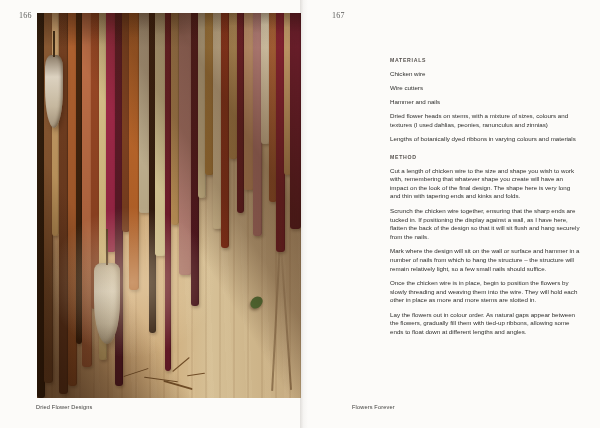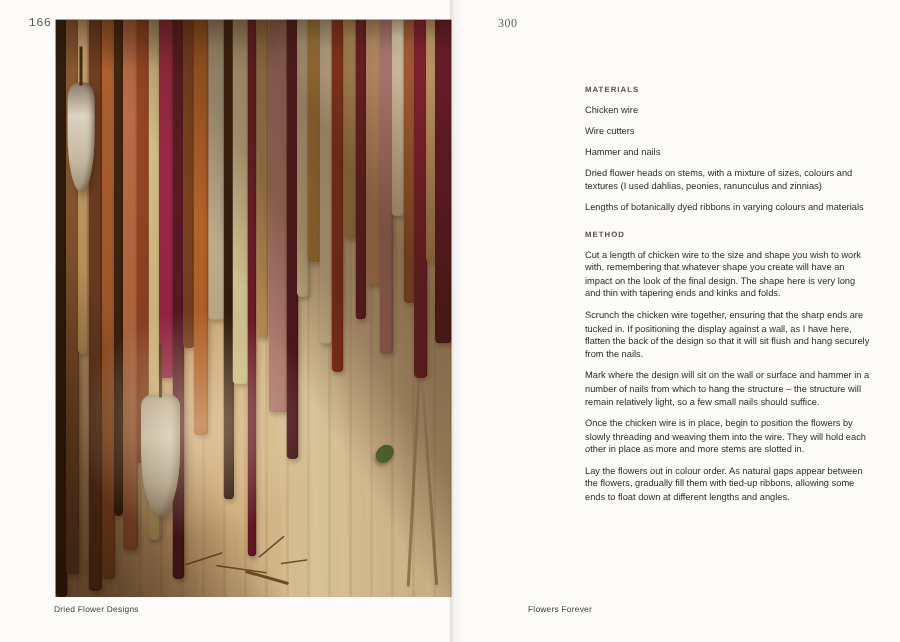--- a/index.html
+++ b/index.html
@@ -3,21 +3,21 @@
 <meta charset="utf-8">
 <style>
   html,body{margin:0;padding:0;}
   body{width:600px;height:428px;background:#fcfbf9;font-family:"Liberation Sans",sans-serif;
        -webkit-font-smoothing:antialiased;}
   .spread{position:relative;width:600px;height:428px;background:#fcfbf9;overflow:hidden;}
 
   
   .pagenum{position:absolute;top:11px;font-family:"Liberation Serif",serif;font-size:8px;
            color:#5d5d5b;letter-spacing:.3px;}
-  .pagenum.pn-left{left:19px;font-family:Liberation Mono, monospace;}
+  .pagenum.pn-left{left:19px;}
   .pagenum.pn-right{left:332px;}
   .caption{position:absolute;top:404px;font-size:5.6px;color:#3d3d3b;letter-spacing:.15px;}
   .caption.cap-left{left:36px;}
   .caption.cap-right{left:352px;}
   .gutter{position:absolute;left:300px;top:0;width:8px;height:100%;
           background:linear-gradient(90deg,rgba(60,50,40,.14),rgba(60,50,40,.03) 45%,rgba(60,50,40,0));}
 
   
   .photo{position:absolute;left:37px;top:13px;width:264px;height:385px;margin:0;overflow:hidden;
          background:#c49c6c;}
@@ -66,21 +66,21 @@
   .mat-item{font-size:6.2px;line-height:8.6px;margin-bottom:5.5px;color:#2d2d2b;}
   .method{margin-top:10px;}
   .method-para{font-size:6.2px;line-height:8.6px;margin-bottom:6px;color:#2d2d2b;}
 </style>
 </head>
 <body>
 
 <div class="spread">
 
   <div class="pagenum pn-left">166</div>
-  <div class="pagenum pn-right">300</div>
+  <div class="pagenum pn-right">167</div>
 
   <figure class="photo">
     <div class="wood"></div>
     <div class="ribbons">
         <div class="ribbon" style="left: 0%; width: 3%; height: 100%; background: linear-gradient(rgba(25, 10, 2, 0.28), rgba(25, 10, 2, 0) 9%), linear-gradient(rgb(51, 32, 15) 0%, rgb(36, 21, 7) 100%);"></div>
         <div class="ribbon" style="left: 2.6%; width: 3.4%; height: 96%; background: linear-gradient(rgba(25, 10, 2, 0.28), rgba(25, 10, 2, 0) 9%), linear-gradient(rgb(138, 90, 51) 0%, rgb(110, 68, 36) 100%);"></div>
         <div class="ribbon" style="left: 5.6%; width: 2.8%; height: 58%; background: linear-gradient(rgba(25, 10, 2, 0.28), rgba(25, 10, 2, 0) 9%), linear-gradient(rgb(197, 157, 109) 0%, rgb(176, 137, 82) 100%);"></div>
         <div class="ribbon" style="left: 8.2%; width: 3.6%; height: 99%; background: linear-gradient(rgba(25, 10, 2, 0.28), rgba(25, 10, 2, 0) 9%), linear-gradient(rgb(116, 64, 33) 0%, rgb(89, 48, 26) 100%);"></div>
         <div class="ribbon" style="left: 11.6%; width: 3.4%; height: 97%; background: linear-gradient(rgba(25, 10, 2, 0.28), rgba(25, 10, 2, 0) 9%), linear-gradient(rgb(176, 98, 48) 0%, rgb(138, 74, 34) 100%);"></div>
         <div class="ribbon" style="left: 14.6%; width: 2.6%; height: 86%; background: linear-gradient(rgba(25, 10, 2, 0.28), rgba(25, 10, 2, 0) 9%), linear-gradient(rgb(69, 39, 15) 0%, rgb(51, 27, 9) 100%);"></div>

